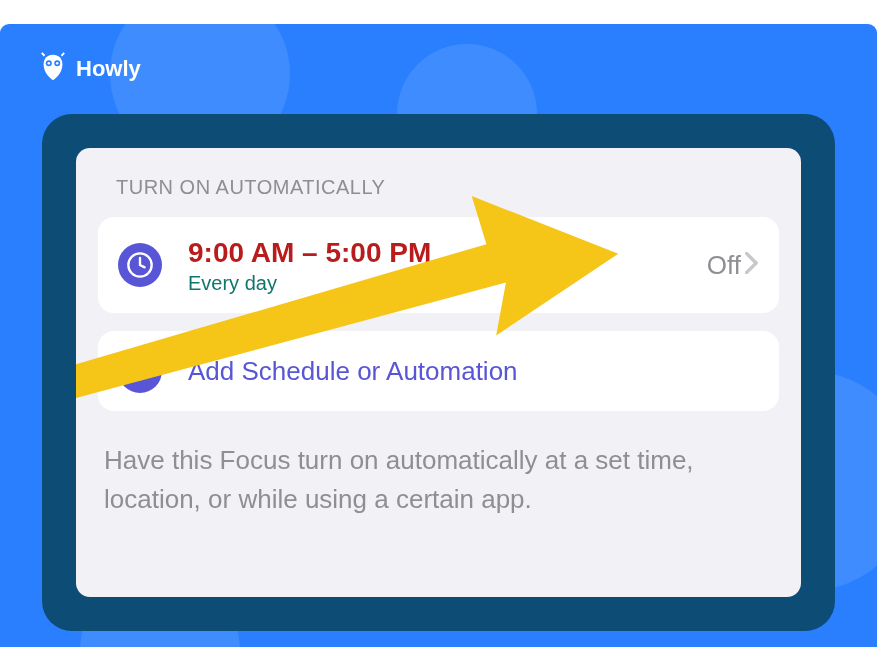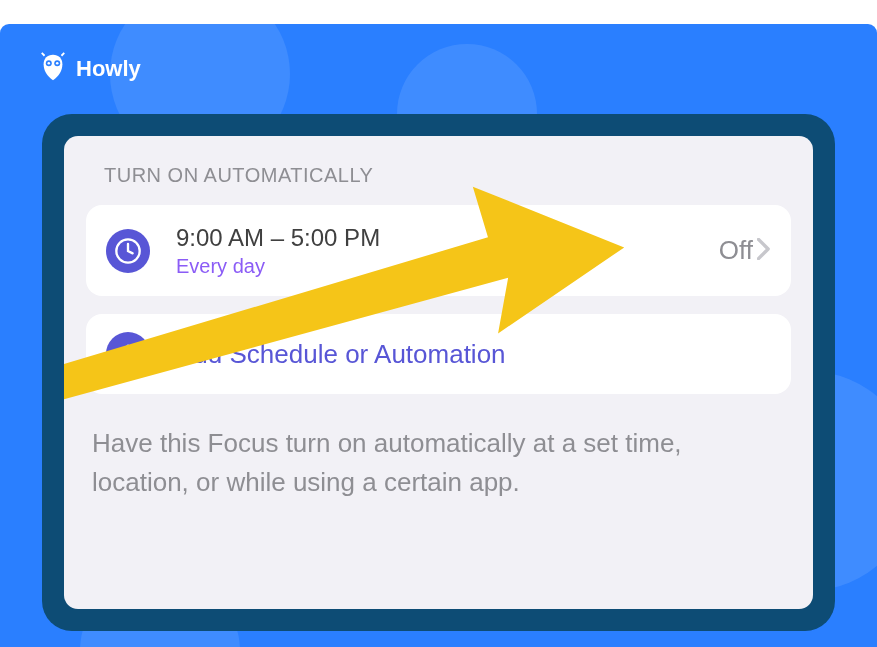--- a/index.html
+++ b/index.html
@@ -67,21 +67,21 @@
       font-weight: 600;
     }
     .inner-frame {
       position: absolute;
       top: 90px;
       left: 42px;
       right: 42px;
       bottom: 40px;
       background: #0d4c75;
       border-radius: 30px;
-      padding: 22px;
+      padding: 34px;
     }
     .settings-panel {
       width: 100%;
       height: 100%;
       background: #f2f1f6;
       border-radius: 14px;
       padding: 28px 22px 20px 22px;
       position: relative;
     }
     .section-header {
@@ -120,28 +120,28 @@
     .plus-icon-bg {
       background: #5856d6;
     }
     .row-content {
       flex: 1;
       margin-left: 26px;
       display: flex;
       flex-direction: column;
     }
     .row-title {
-      font-size: 24px;
-      color: #404040;
-      font-weight: 400;
+      font-size: 28px;
+      color: #b91c1c;
+      font-weight: 700;
       line-height: 1.25;
     }
     .row-subtitle {
       font-size: 20px;
-      color: #8b5cf6;
+      color: #0f766e;
       margin-top: 2px;
     }
     .row-action-label {
       font-size: 26px;
       color: #5856d6;
       font-weight: 400;
     }
     .row-trailing {
       display: flex;
       align-items: center;

